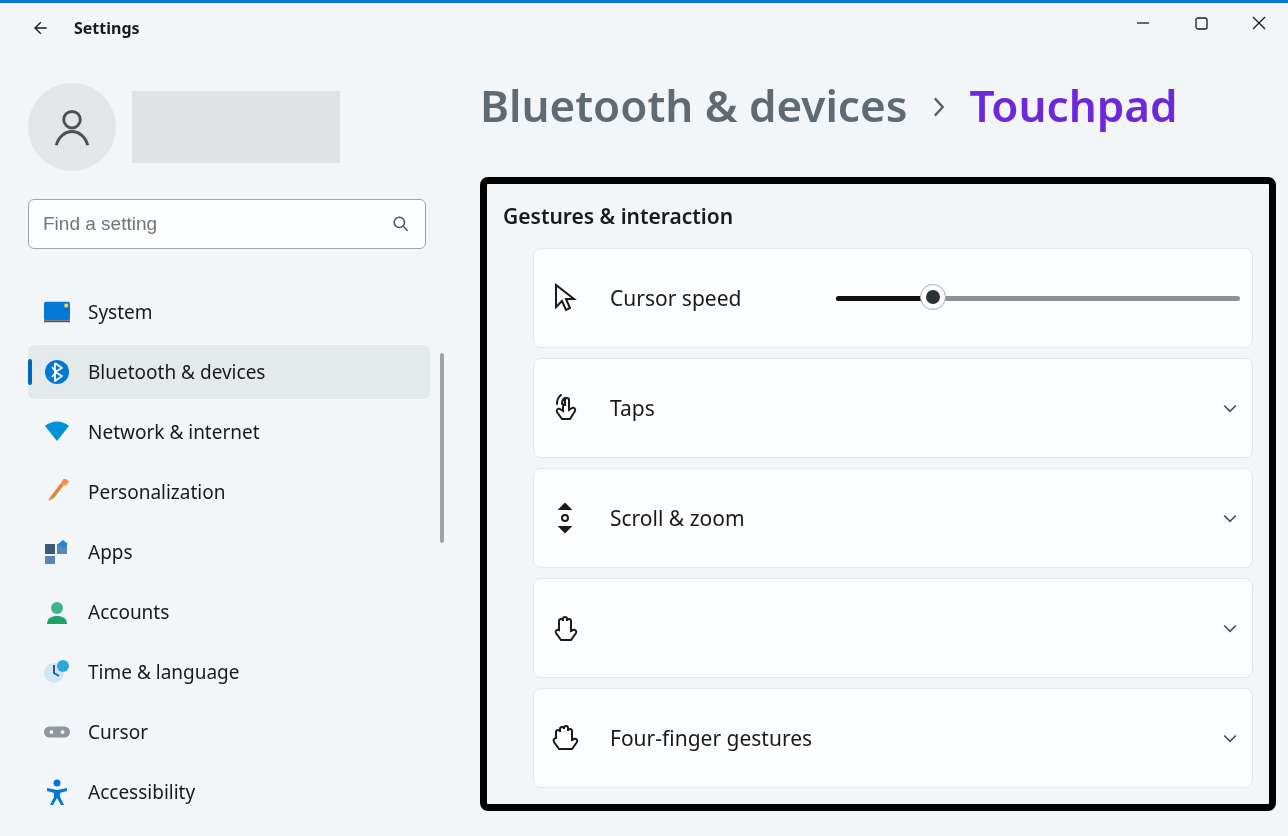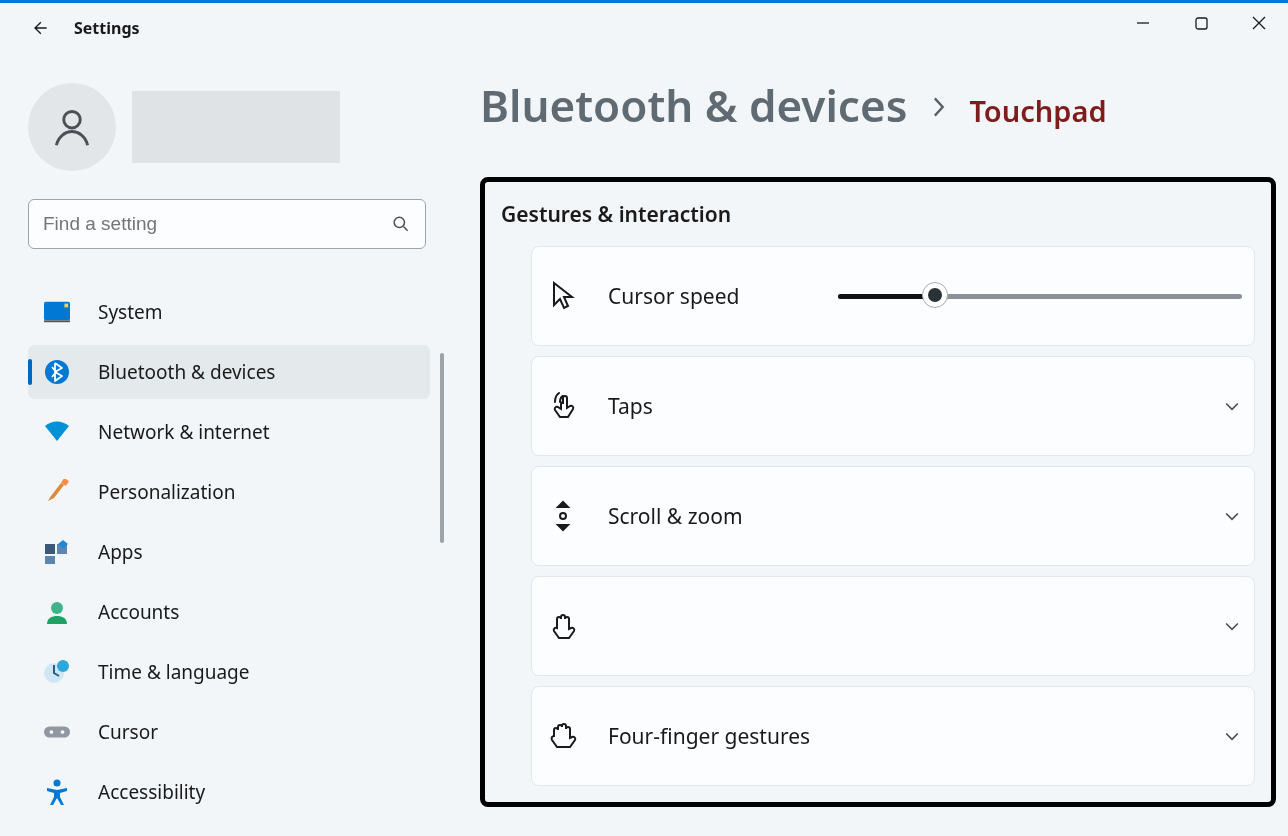--- a/index.html
+++ b/index.html
@@ -114,21 +114,21 @@
   
   .nav {
     display: flex;
     flex-direction: column;
     gap: 6px;
   }
   .nav-item {
     height: 54px;
     display: flex;
     align-items: center;
-    gap: 28px;
+    gap: 18px;
     padding-left: 16px;
     border-radius: 6px;
     font-size: 19px;
     cursor: pointer;
     position: relative;
     width: 402px;
   }
   .nav-item.active {
     background: #e4e9ec;
   }
@@ -168,28 +168,28 @@
     margin-bottom: 42px;
   }
   .crumb-parent {
     font-size: 44px;
     font-weight: 600;
     color: #5f6a73;
     cursor: pointer;
   }
   .crumb-sep { font-size: 30px; color: #585f66; transform: translateY(-4px); }
   .crumb-current {
-    font-size: 29px;
+    font-size: 44px;
     font-weight: 600;
-    color: #7f1d1d;
+    color: #6d28d9;
   }
 
   
   .section-box {
-    border: 5px solid #000000;
+    border: 7px solid #000000;
     border-radius: 8px;
     padding: 18px 16px 16px 16px;
     width: 796px;
   }
   .section-title {
     font-size: 21px;
     font-weight: 600;
     margin-bottom: 18px;
   }
   .card {

